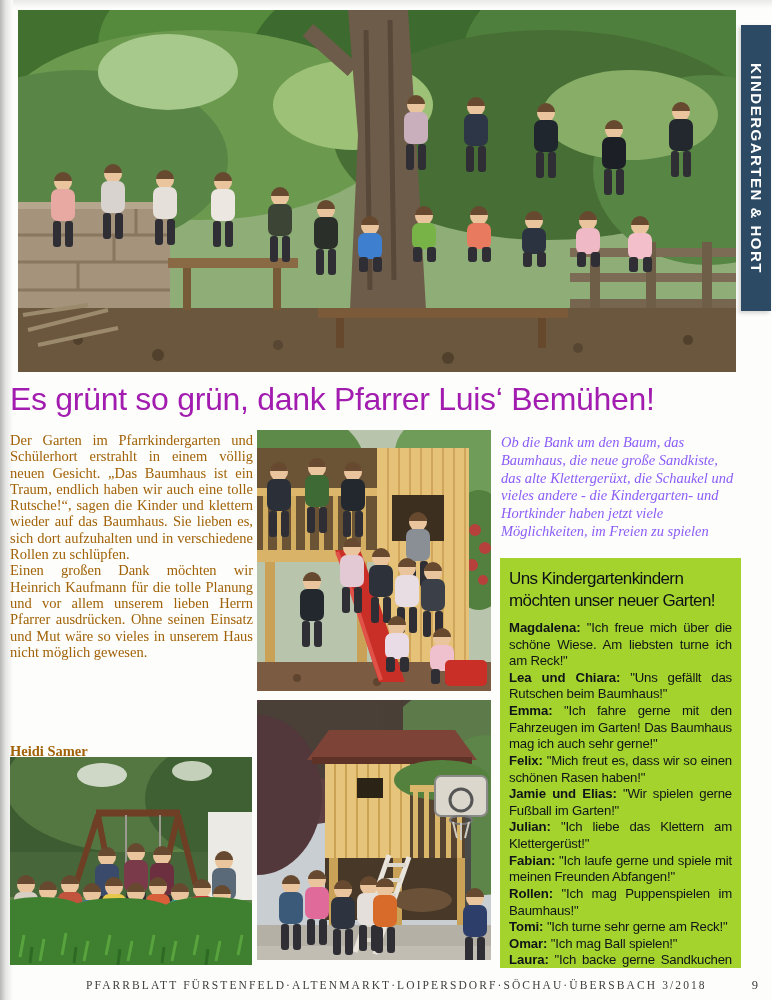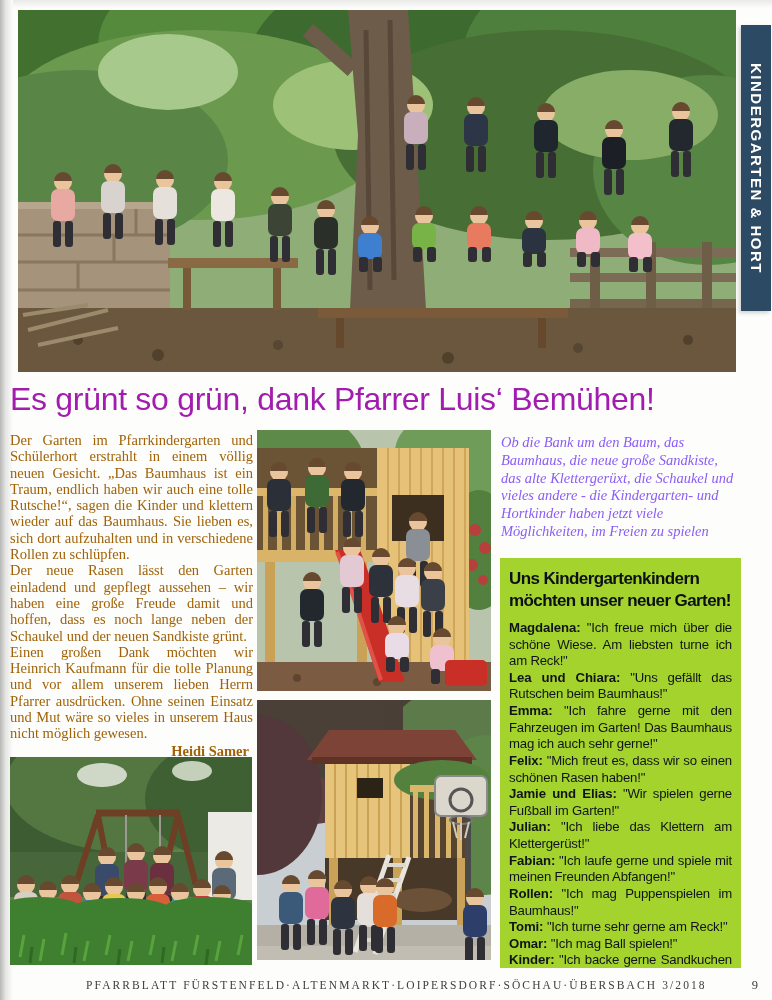--- a/index.html
+++ b/index.html
@@ -22,28 +22,28 @@
     font-family:"Liberation Sans",sans-serif;font-size:15px;font-weight:bold;
     letter-spacing:1.5px;display:flex;align-items:center;justify-content:center;
     box-shadow:-2px 2px 4px rgba(0,0,0,0.18);}
   .headline{position:absolute;left:10px;top:381px;width:752px;
     font-family:"Liberation Sans",sans-serif;font-size:32px;font-weight:400;
     color:#a21caf;letter-spacing:-0.3px;white-space:nowrap;}
   .article{position:absolute;left:10px;top:432px;width:243px;
     font-size:14.5px;line-height:16.3px;text-align:justify;
     color:#a16207;hyphens:auto;}
   .article p{margin:0;}
-  .byline{font-weight:bold;text-align:right;padding-right:4px;margin-top:2px;}
+  .byline{font-weight:bold;text-align:left;padding-right:4px;margin-top:2px;}
   .caption{position:absolute;left:501px;top:434px;width:240px;
     font-style:italic;font-size:14.5px;line-height:17.8px;color:#8b5cf6;}
   .quotes-box{position:absolute;left:500px;top:558px;width:241px;height:410px;
     background:#a5d32e;box-sizing:border-box;padding:10px 9px 8px 9px;
     font-family:"Liberation Sans",sans-serif;color:#101418;overflow:hidden;}
   .qtitle{margin-bottom:7px;}
-  .qtitle-line{font-weight:bold;font-size:17px;line-height:1.32;
+  .qtitle-line{font-weight:normal;font-size:17px;line-height:1.32;
     letter-spacing:-0.6px;color:#0c1016;white-space:nowrap;}
   .quote-entry{font-size:13.2px;line-height:1.26;letter-spacing:-0.2px;
     text-align:justify;}
   .quote-entry b{letter-spacing:-0.1px;}
   .footer-text{position:absolute;left:86px;top:979px;
     font-size:11.5px;letter-spacing:2.1px;color:#3d3d3d;white-space:nowrap;text-align:right;}
   .page-num{position:absolute;right:14px;top:978px;font-size:12.5px;color:#3d3d3d;}
 </style>
 </head>
 <body>
@@ -148,21 +148,20 @@
 <div class="section-tab">
   <span>KINDERGARTEN &amp; HORT</span>
 </div>
 
 <div class="headline">Es grünt so grün, dank Pfarrer Luis‘ Bemühen!</div>
 
 <div class="article">
 
     <p>Der Garten im Pfarrkindergarten und Schülerhort erstrahlt in einem völlig neuen Gesicht. „Das Baumhaus ist ein Traum, endlich haben wir auch eine tolle Rutsche!“, sagen die Kinder und klettern wieder auf das Baumhaus. Sie lieben es, sich dort aufzuhalten und in verschiedene Rollen zu schlüpfen.</p>
 
-    <p>Der neue Rasen lässt den Garten einladend und gepflegt aussehen – wir haben eine große Freude damit und hoffen, dass es noch lange neben der Schaukel und der neuen Sandkiste grünt.</p>
 
     <p>Einen großen Dank möchten wir Heinrich Kaufmann für die tolle Planung und vor allem unserem lieben Herrn Pfarrer ausdrücken. Ohne seinen Einsatz und Mut wäre so vieles in unserem Haus nicht möglich gewesen.</p>
   </div>
 <div class="article" style="top:741px;">
   <div class="byline">Heidi Samer</div>
 </div>
 
 <div class="photo photo-mid1">
   <svg viewBox="0 0 234 261" preserveAspectRatio="none">
     <rect width="234" height="261" fill="#b9c4ad"></rect>
@@ -295,21 +294,21 @@
       <div class="quote-entry"><b>Julian:</b> <span>"Ich liebe das Klettern am Klettergerüst!"</span></div>
 
       <div class="quote-entry"><b>Fabian:</b> <span>"Ich laufe gerne und spiele mit meinen Freunden Abfangen!"</span></div>
 
       <div class="quote-entry"><b>Rollen:</b> <span>"Ich mag Puppenspielen im Baumhaus!"</span></div>
 
       <div class="quote-entry"><b>Tomi:</b> <span>"Ich turne sehr gerne am Reck!"</span></div>
 
       <div class="quote-entry"><b>Omar:</b> <span>"Ich mag Ball spielen!"</span></div>
 
-      <div class="quote-entry"><b>Kinder:</b> <span>"Ich backe gerne Sandkuchen in der Sandkiste!"</span></div>
+      <div class="quote-entry"><b>Laura:</b> <span>"Ich backe gerne Sandkuchen in der Sandkiste!"</span></div>
     </div>
 </div>
 
 <div class="photo photo-bottom">
   <svg viewBox="0 0 242 208" preserveAspectRatio="none">
     <rect width="242" height="208" fill="#5e8148"></rect>
     <g>
       <ellipse cx="35" cy="40" rx="110" ry="70" fill="#3e5c31"></ellipse>
       <ellipse cx="125" cy="28" rx="130" ry="68" fill="#547742"></ellipse>
       <ellipse cx="215" cy="42" rx="80" ry="60" fill="#3f6033"></ellipse>

